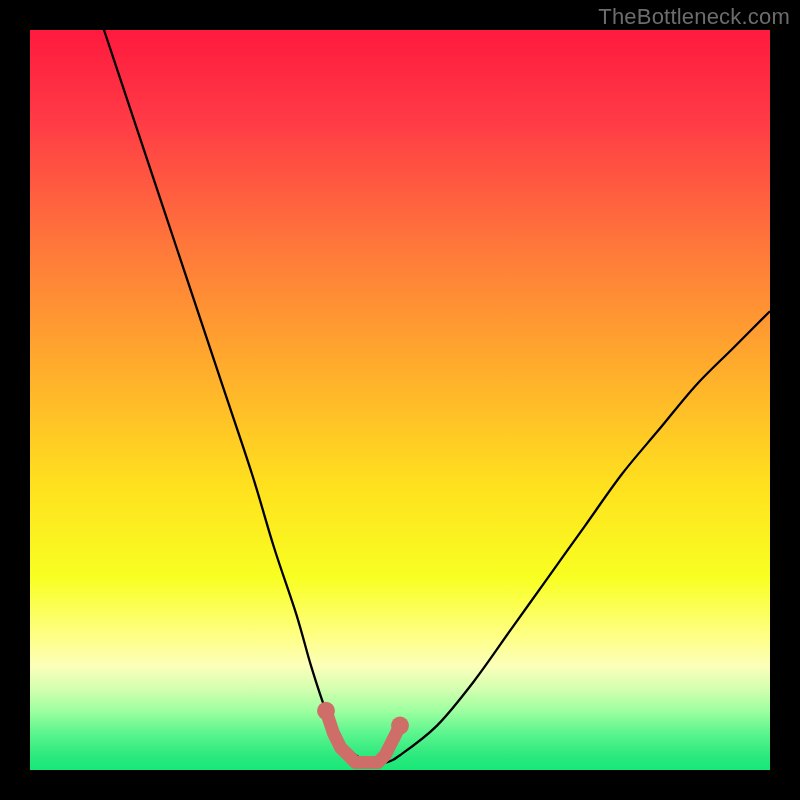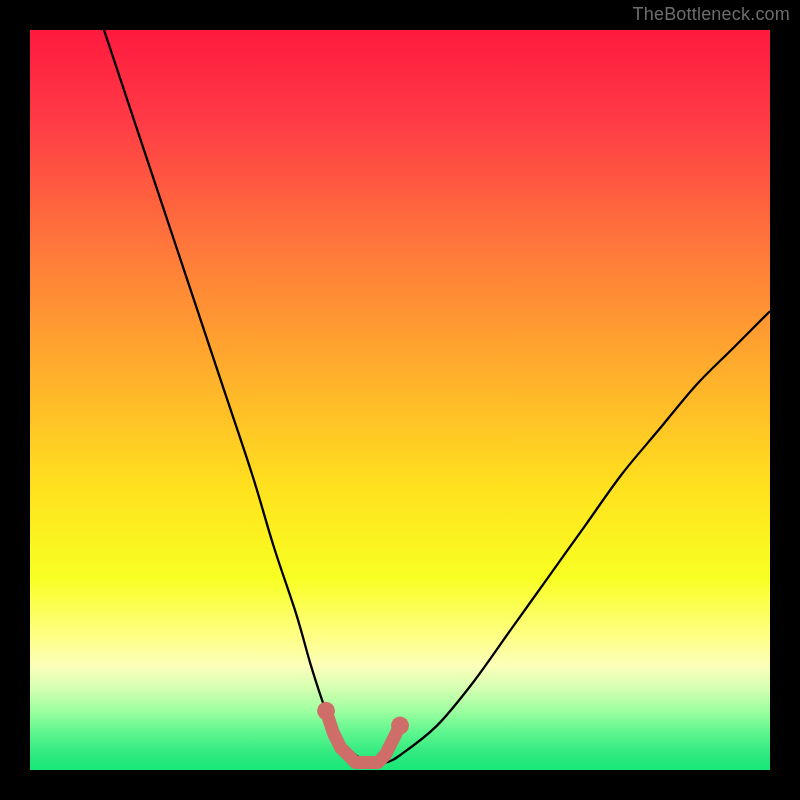--- a/index.html
+++ b/index.html
@@ -26,21 +26,21 @@
   }
   .gradient {
     position: absolute;
     inset: 0;
   }
   .watermark {
     position: absolute;
     top: 4px;
     right: 10px;
     color: #6c6c6c;
-    font-size: 18px;
+    font-size: 22px;
     font-weight: 500;
     letter-spacing: 0.2px;
     text-align: center;
   }
   svg.curve {
     position: absolute;
     inset: 0;
   }
 </style>
 </head>

